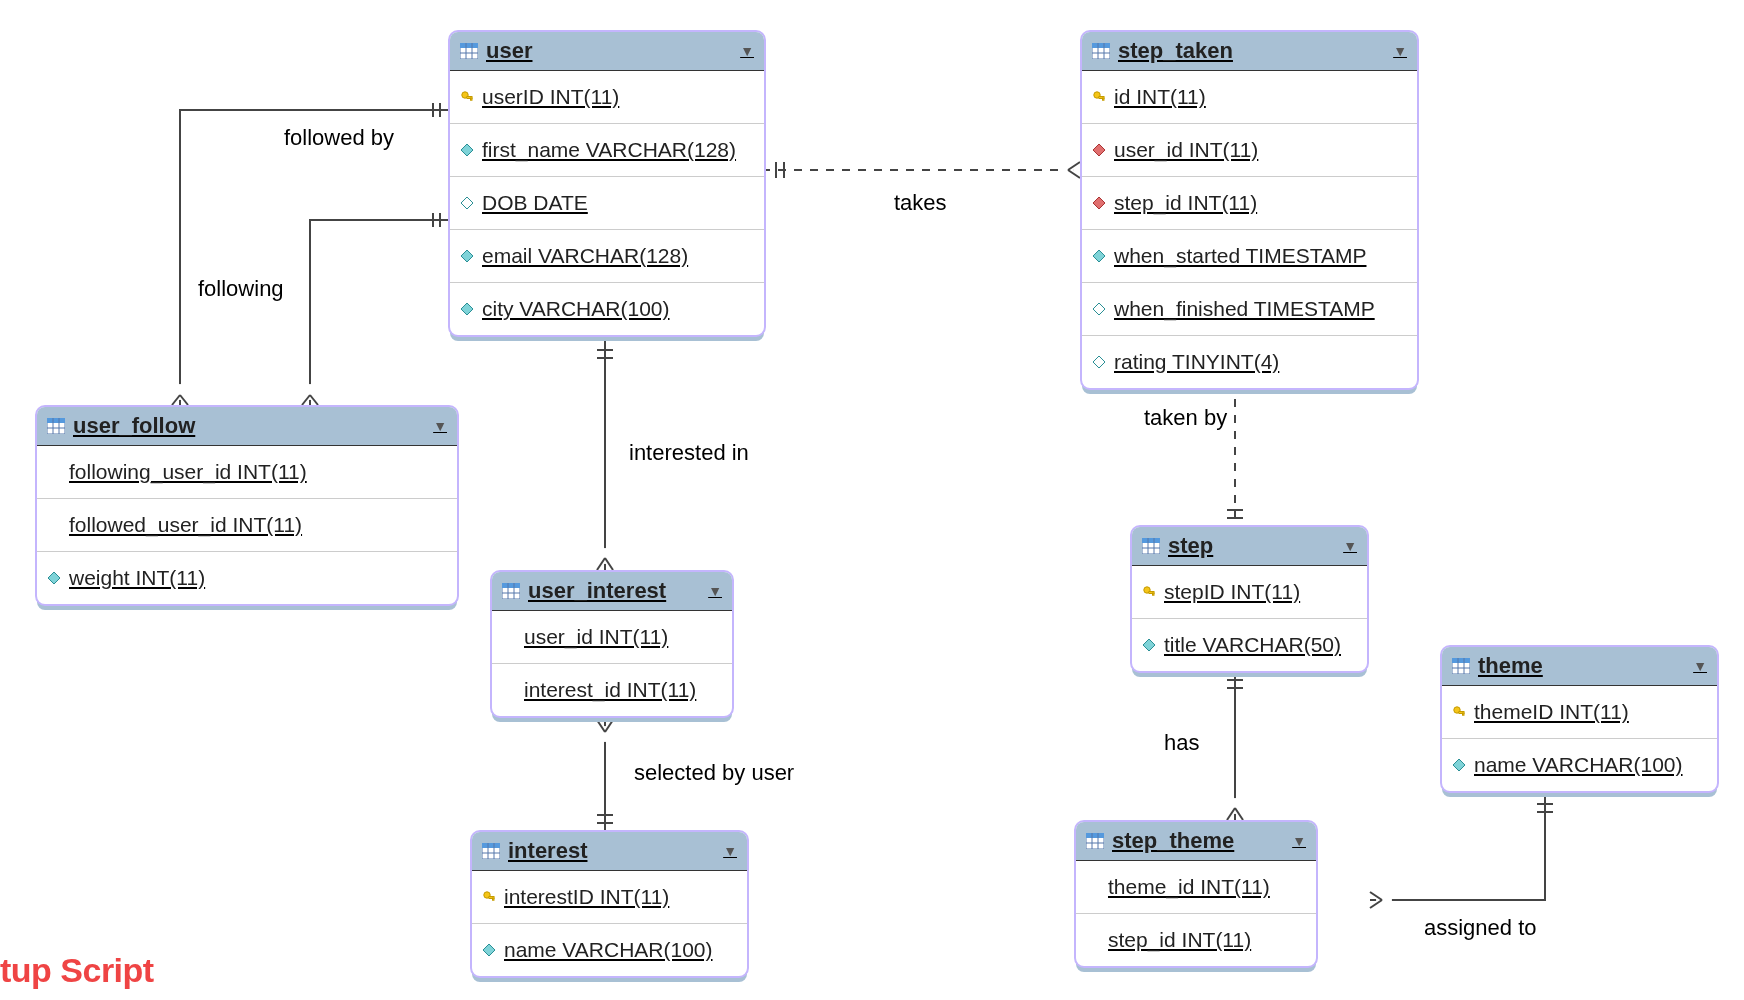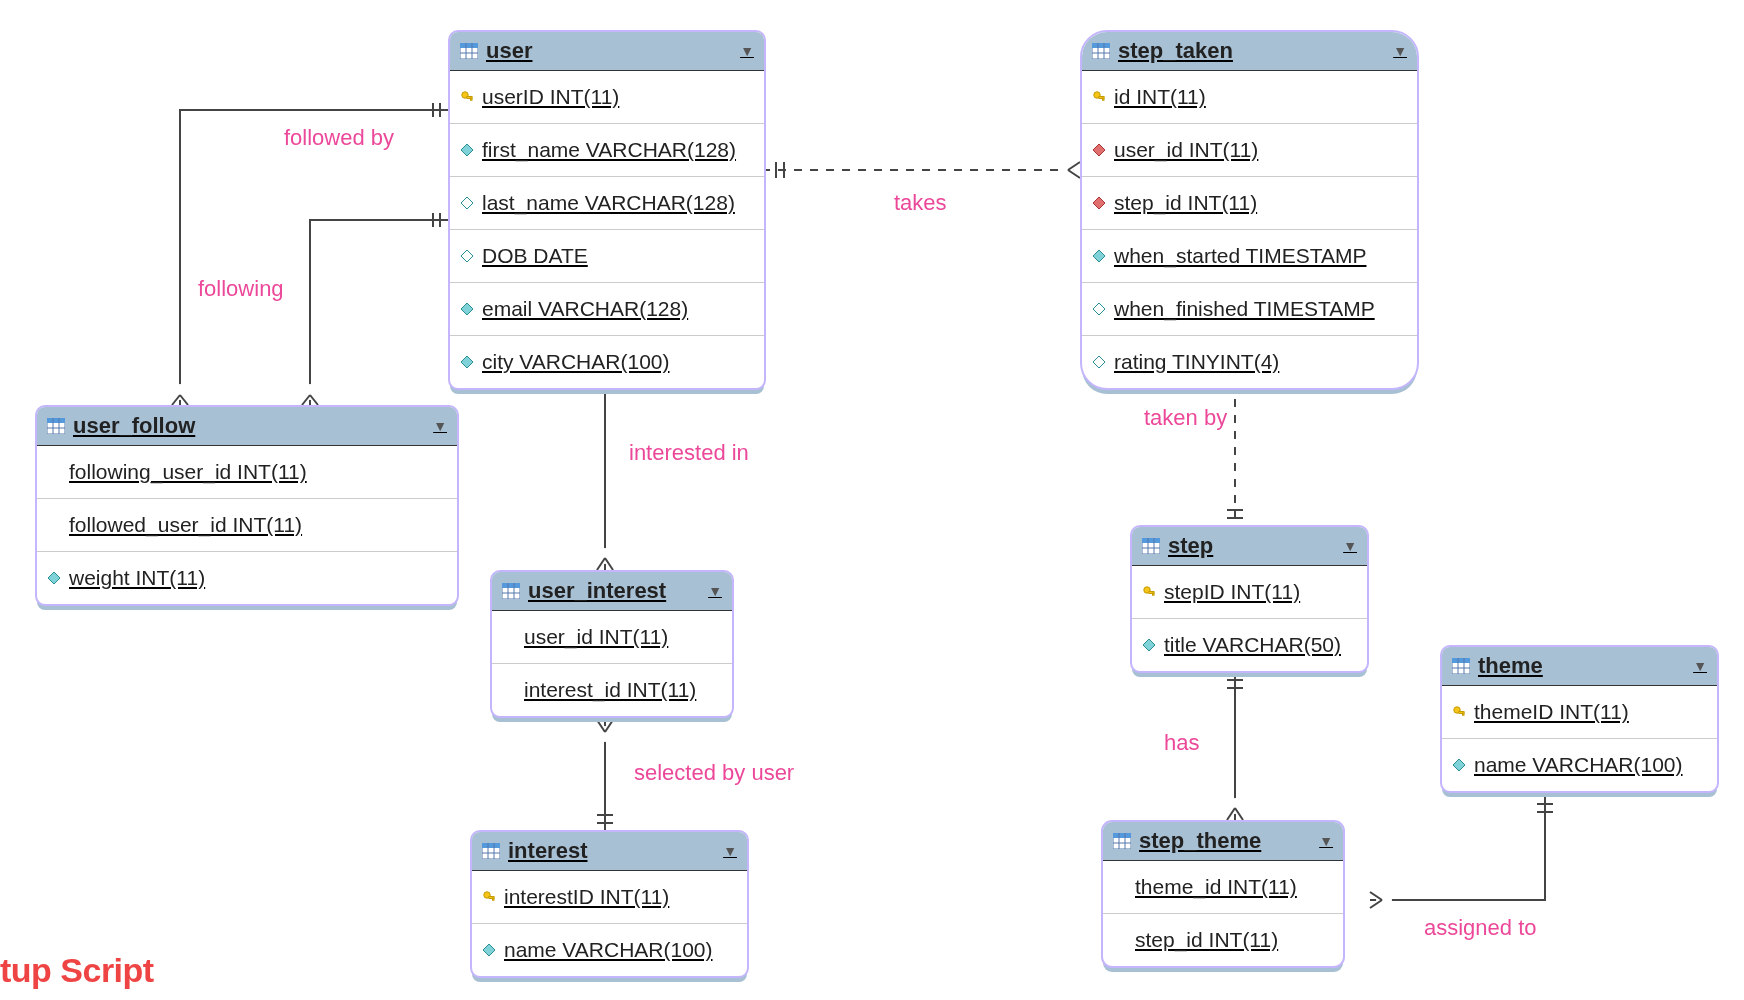--- a/index.html
+++ b/index.html
@@ -60,21 +60,21 @@
     height: 14px;
     margin-right: 8px;
     flex-shrink: 0;
   }
   .row-icon.none {
     visibility: hidden;
   }
   .rel-label {
     position: absolute;
     font-size: 22px;
-    color: #ec4899;
+    color: #000000;
     background: #fff;
     padding: 0 4px;
   }
   .bottom-text {
     position: absolute;
     left: 0;
     bottom: 10px;
     font-size: 34px;
     font-weight: 800;
     color: #ef4444;
@@ -183,44 +183,38 @@
       <div class="entity-row">
         <svg class="row-icon" viewBox="0 0 14 14">
           <polygon points="7,1 13,7 7,13 1,7" fill="#7fd3d8" stroke="#2a8f95"></polygon>
         </svg>
         <span>first_name VARCHAR(128)</span>
       </div>
       <div class="entity-row">
         <svg class="row-icon" viewBox="0 0 14 14">
           <polygon points="7,1 13,7 7,13 1,7" fill="#fff" stroke="#2a8f95"></polygon>
         </svg>
-        <span>last_name VARCHAR(128)</span>
-      </div>
-      <div class="entity-row">
-        <svg class="row-icon" viewBox="0 0 14 14">
-          <polygon points="7,1 13,7 7,13 1,7" fill="#fff" stroke="#2a8f95"></polygon>
-        </svg>
         <span>DOB DATE</span>
       </div>
       <div class="entity-row">
         <svg class="row-icon" viewBox="0 0 14 14">
           <polygon points="7,1 13,7 7,13 1,7" fill="#7fd3d8" stroke="#2a8f95"></polygon>
         </svg>
         <span>email VARCHAR(128)</span>
       </div>
       <div class="entity-row">
         <svg class="row-icon" viewBox="0 0 14 14">
           <polygon points="7,1 13,7 7,13 1,7" fill="#7fd3d8" stroke="#2a8f95"></polygon>
         </svg>
         <span>city VARCHAR(100)</span>
       </div>
     </div>
 </div>
 
-<div class="entity" style="left:1080px; top:30px; width:335px;border-radius:27px;">
+<div class="entity" style="left:1080px; top:30px; width:335px;">
   <div class="entity-header">
     <svg class="table-icon" viewBox="0 0 18 16">
         <rect x="0" y="0" width="18" height="16" fill="#fff" stroke="#5577aa"></rect>
         <rect x="0" y="0" width="18" height="5" fill="#5599dd"></rect>
         <line x1="6" y1="0" x2="6" y2="16" stroke="#5577aa"></line>
         <line x1="12" y1="0" x2="12" y2="16" stroke="#5577aa"></line>
         <line x1="0" y1="10" x2="18" y2="10" stroke="#5577aa"></line>
       </svg>
     <span class="title">step_taken</span>
     <span class="chevron">▼</span>
@@ -404,21 +398,21 @@
       </div>
       <div class="entity-row">
         <svg class="row-icon" viewBox="0 0 14 14">
           <polygon points="7,1 13,7 7,13 1,7" fill="#7fd3d8" stroke="#2a8f95"></polygon>
         </svg>
         <span>name VARCHAR(100)</span>
       </div>
     </div>
 </div>
 
-<div class="entity" style="left:1101px; top:820px; width:240px;border-radius:11px;">
+<div class="entity" style="left:1074px; top:820px; width:240px;">
   <div class="entity-header">
     <svg class="table-icon" viewBox="0 0 18 16">
         <rect x="0" y="0" width="18" height="16" fill="#fff" stroke="#5577aa"></rect>
         <rect x="0" y="0" width="18" height="5" fill="#5599dd"></rect>
         <line x1="6" y1="0" x2="6" y2="16" stroke="#5577aa"></line>
         <line x1="12" y1="0" x2="12" y2="16" stroke="#5577aa"></line>
         <line x1="0" y1="10" x2="18" y2="10" stroke="#5577aa"></line>
       </svg>
     <span class="title">step_theme</span>
     <span class="chevron">▼</span>

